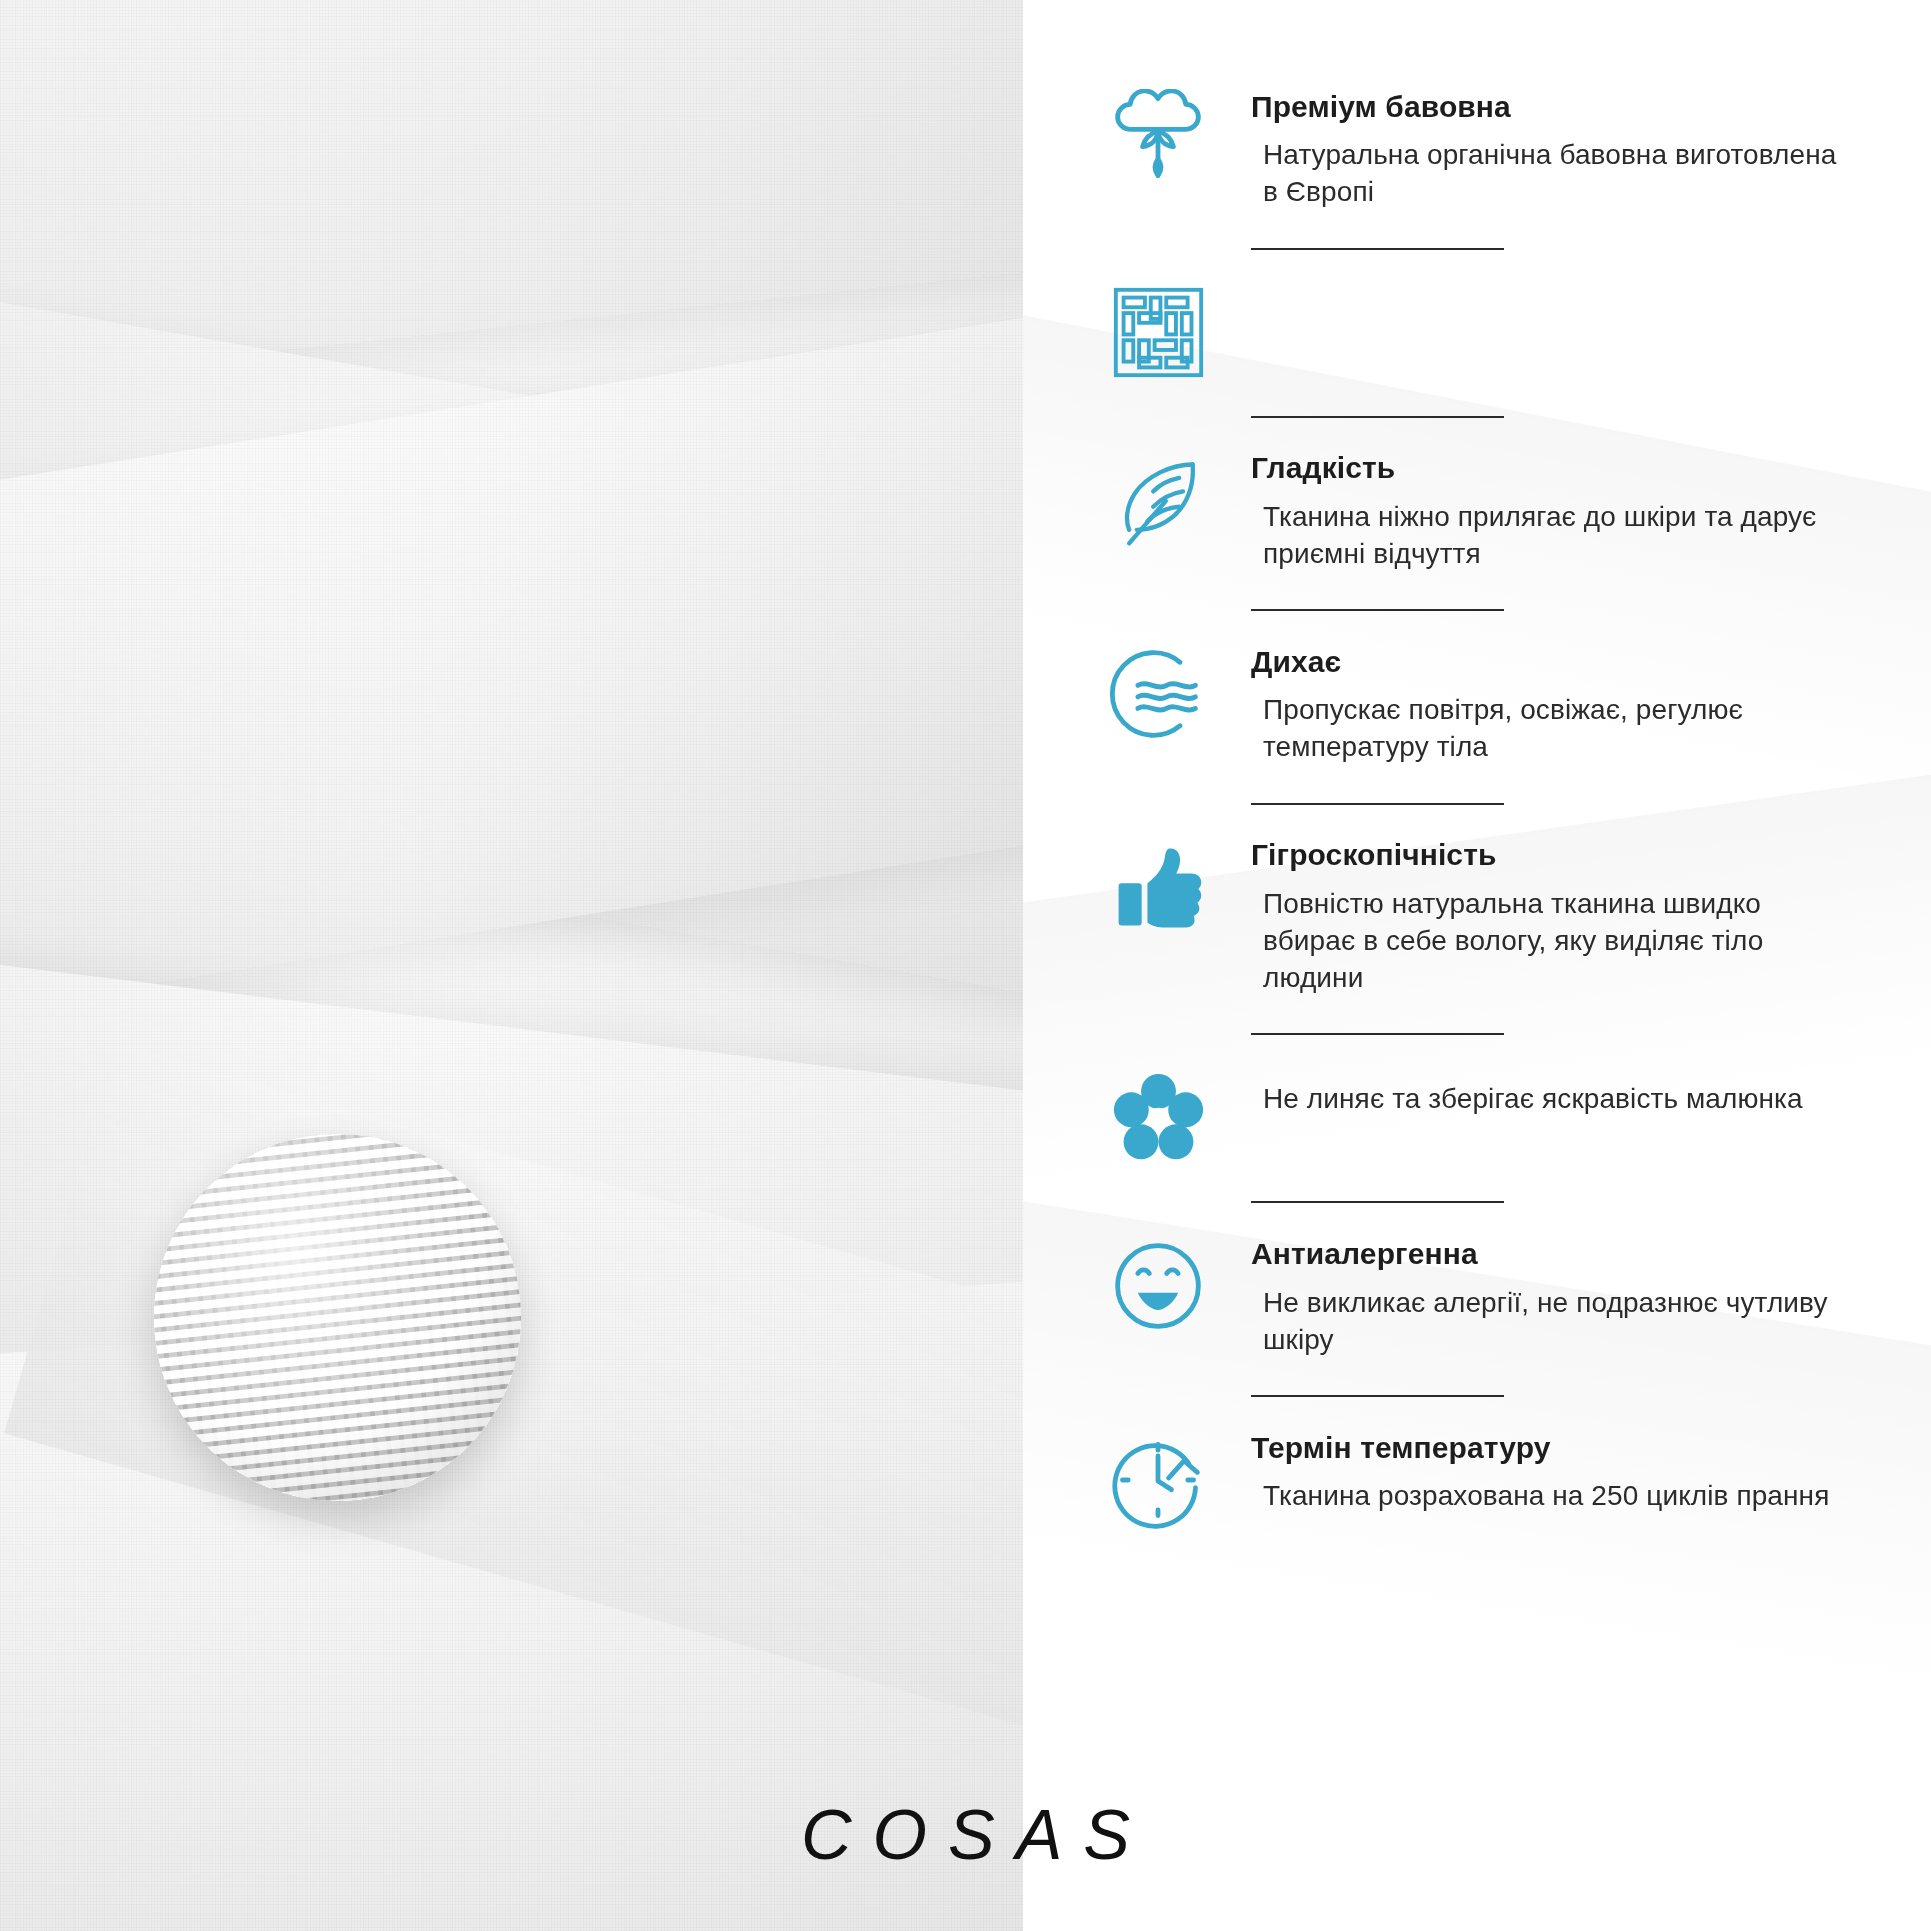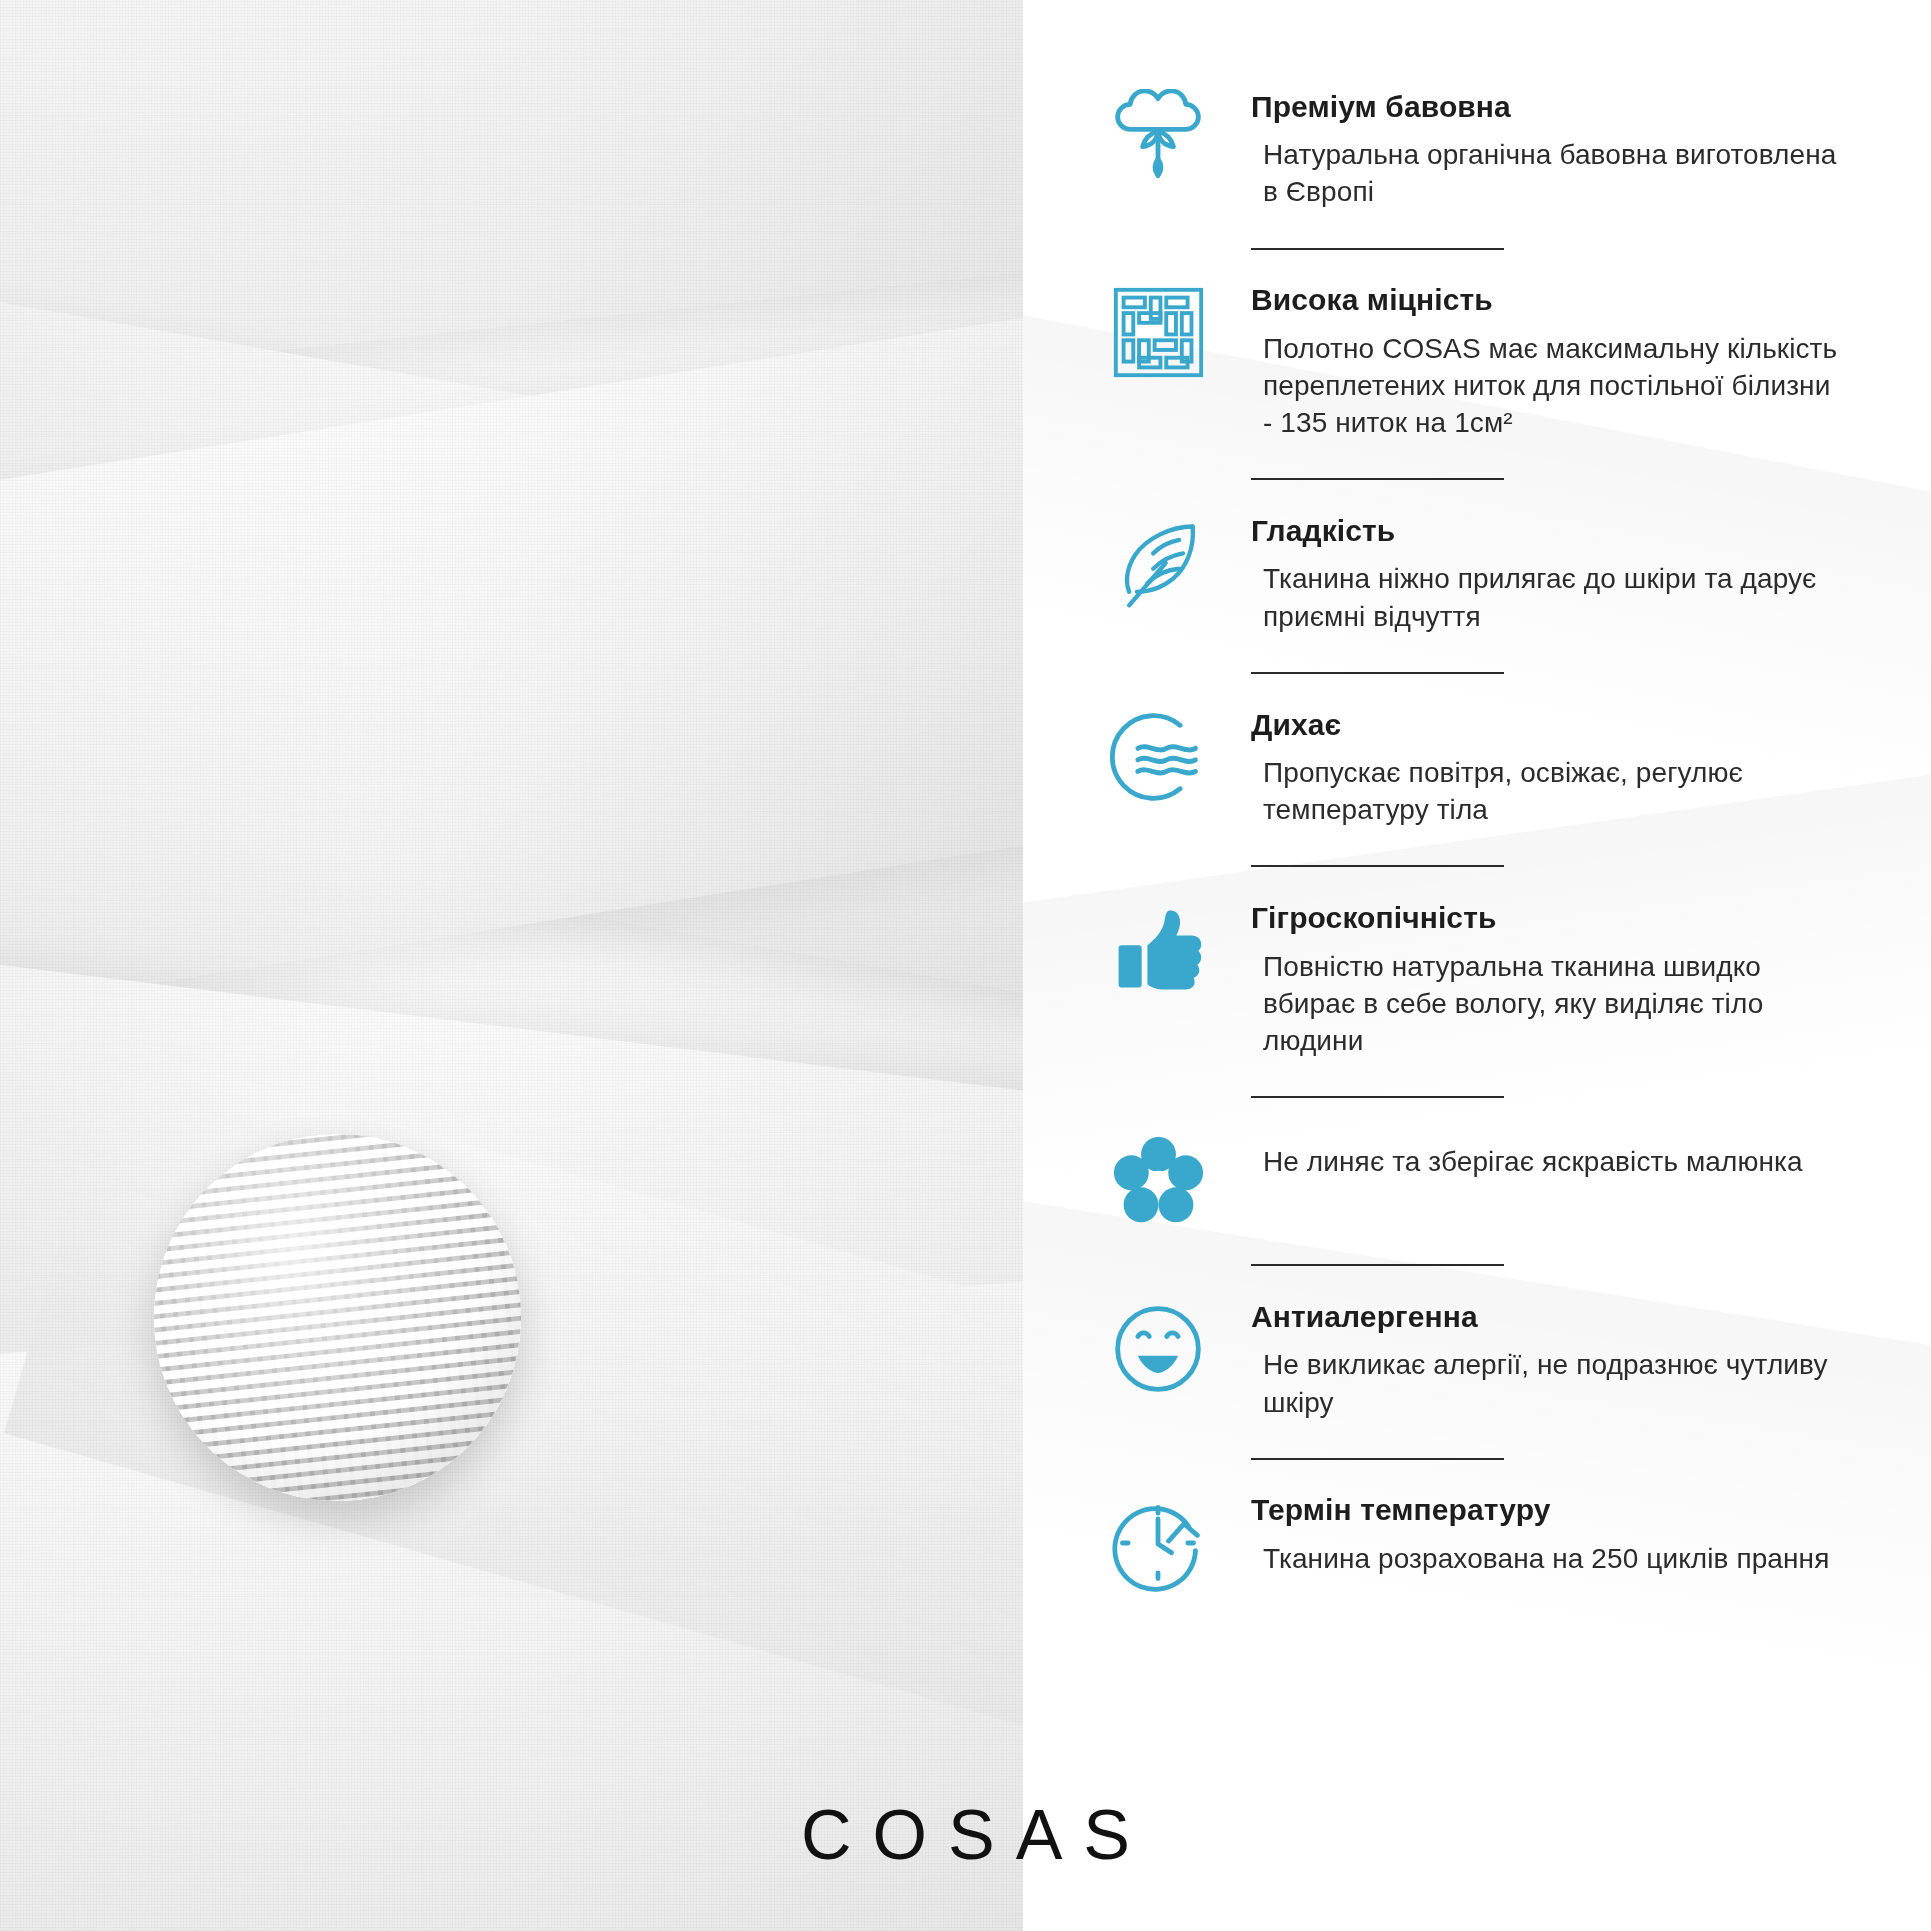--- a/index.html
+++ b/index.html
@@ -213,20 +213,21 @@
     justify-content: center;
     gap: 0;
   }
   .logo-text {
     font-family: "Liberation Sans", sans-serif;
     font-size: 70px;
     letter-spacing: 21px;
     color: #111111;
     font-weight: 400;
     padding-left: 21px;
+    font-style: italic;
   }
 </style>
 </head>
 <body>
 
 <div class="infographic">
 
   <div class="fabric">
     <div class="fold fold-a"></div>
     <div class="fold fold-b"></div>
@@ -282,24 +283,20 @@
             <rect x="58" y="30" width="10" height="22"></rect>
             <rect x="74" y="30" width="10" height="22"></rect>
             <rect x="30" y="58" width="10" height="22"></rect>
             <rect x="14" y="58" width="10" height="22"></rect>
             <rect x="46" y="58" width="22" height="10"></rect>
             <rect x="74" y="58" width="10" height="22"></rect>
             <rect x="30" y="76" width="22" height="10"></rect>
             <rect x="58" y="76" width="22" height="10"></rect>
           </svg>
         </div>
-        <div class="feature-text">
-          <p class="feature-title">Висока міцність</p>
-          <p class="feature-desc">Полотно COSAS має максимальну кількість переплетених ниток для постільної білизни - 135 ниток на 1см²</p>
-        </div>
       </div>
 
       <div class="divider"></div>
 
       <div class="feature">
         <div class="feature-icon">
           <svg width="100" height="100" viewBox="0 0 104 104" fill="none" stroke="currentColor" stroke-width="4.5" stroke-linecap="round" stroke-linejoin="round">
             <path d="M88 14C66 14 40 26 28 44c-9 14-10 28-6 38"></path>
             <path d="M88 14c2 22-6 42-20 54-12 10-26 14-38 14"></path>
             <path d="M22 96 60 52"></path>

